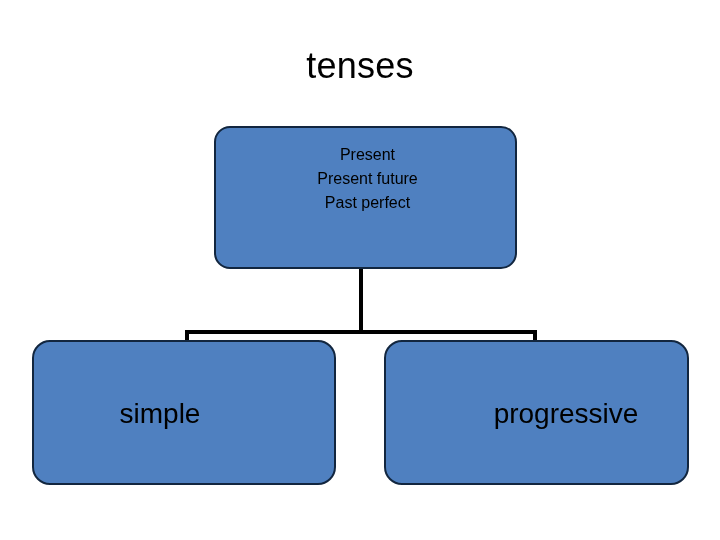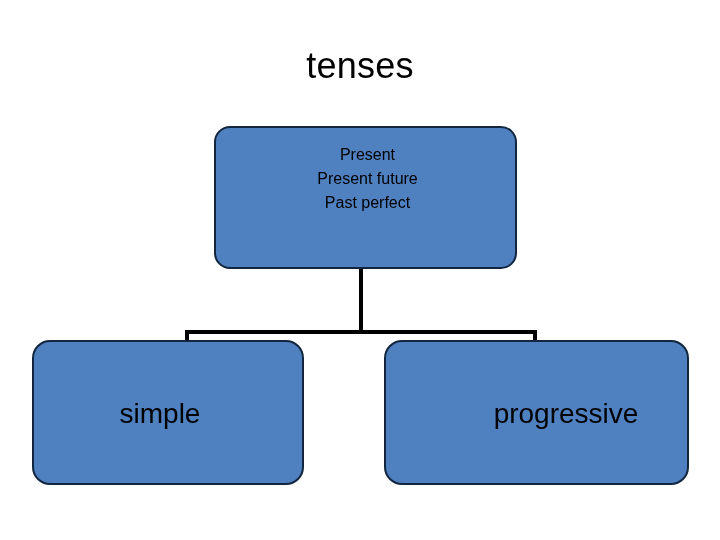--- a/index.html
+++ b/index.html
@@ -89,21 +89,21 @@
     width: 100%;
     padding-left: 4px;
     box-sizing: border-box;
     text-align: center;
     font-size: 16px;
     line-height: 24px;
   }
   .box-bottom-left {
     left: 32px;
     top: 340px;
-    width: 272px;
+    width: 304px;
     height: 145px;
   }
   .box-bottom-right {
     left: 384px;
     top: 340px;
     width: 305px;
     height: 145px;
   }
   .leaf-label {
     position: absolute;

